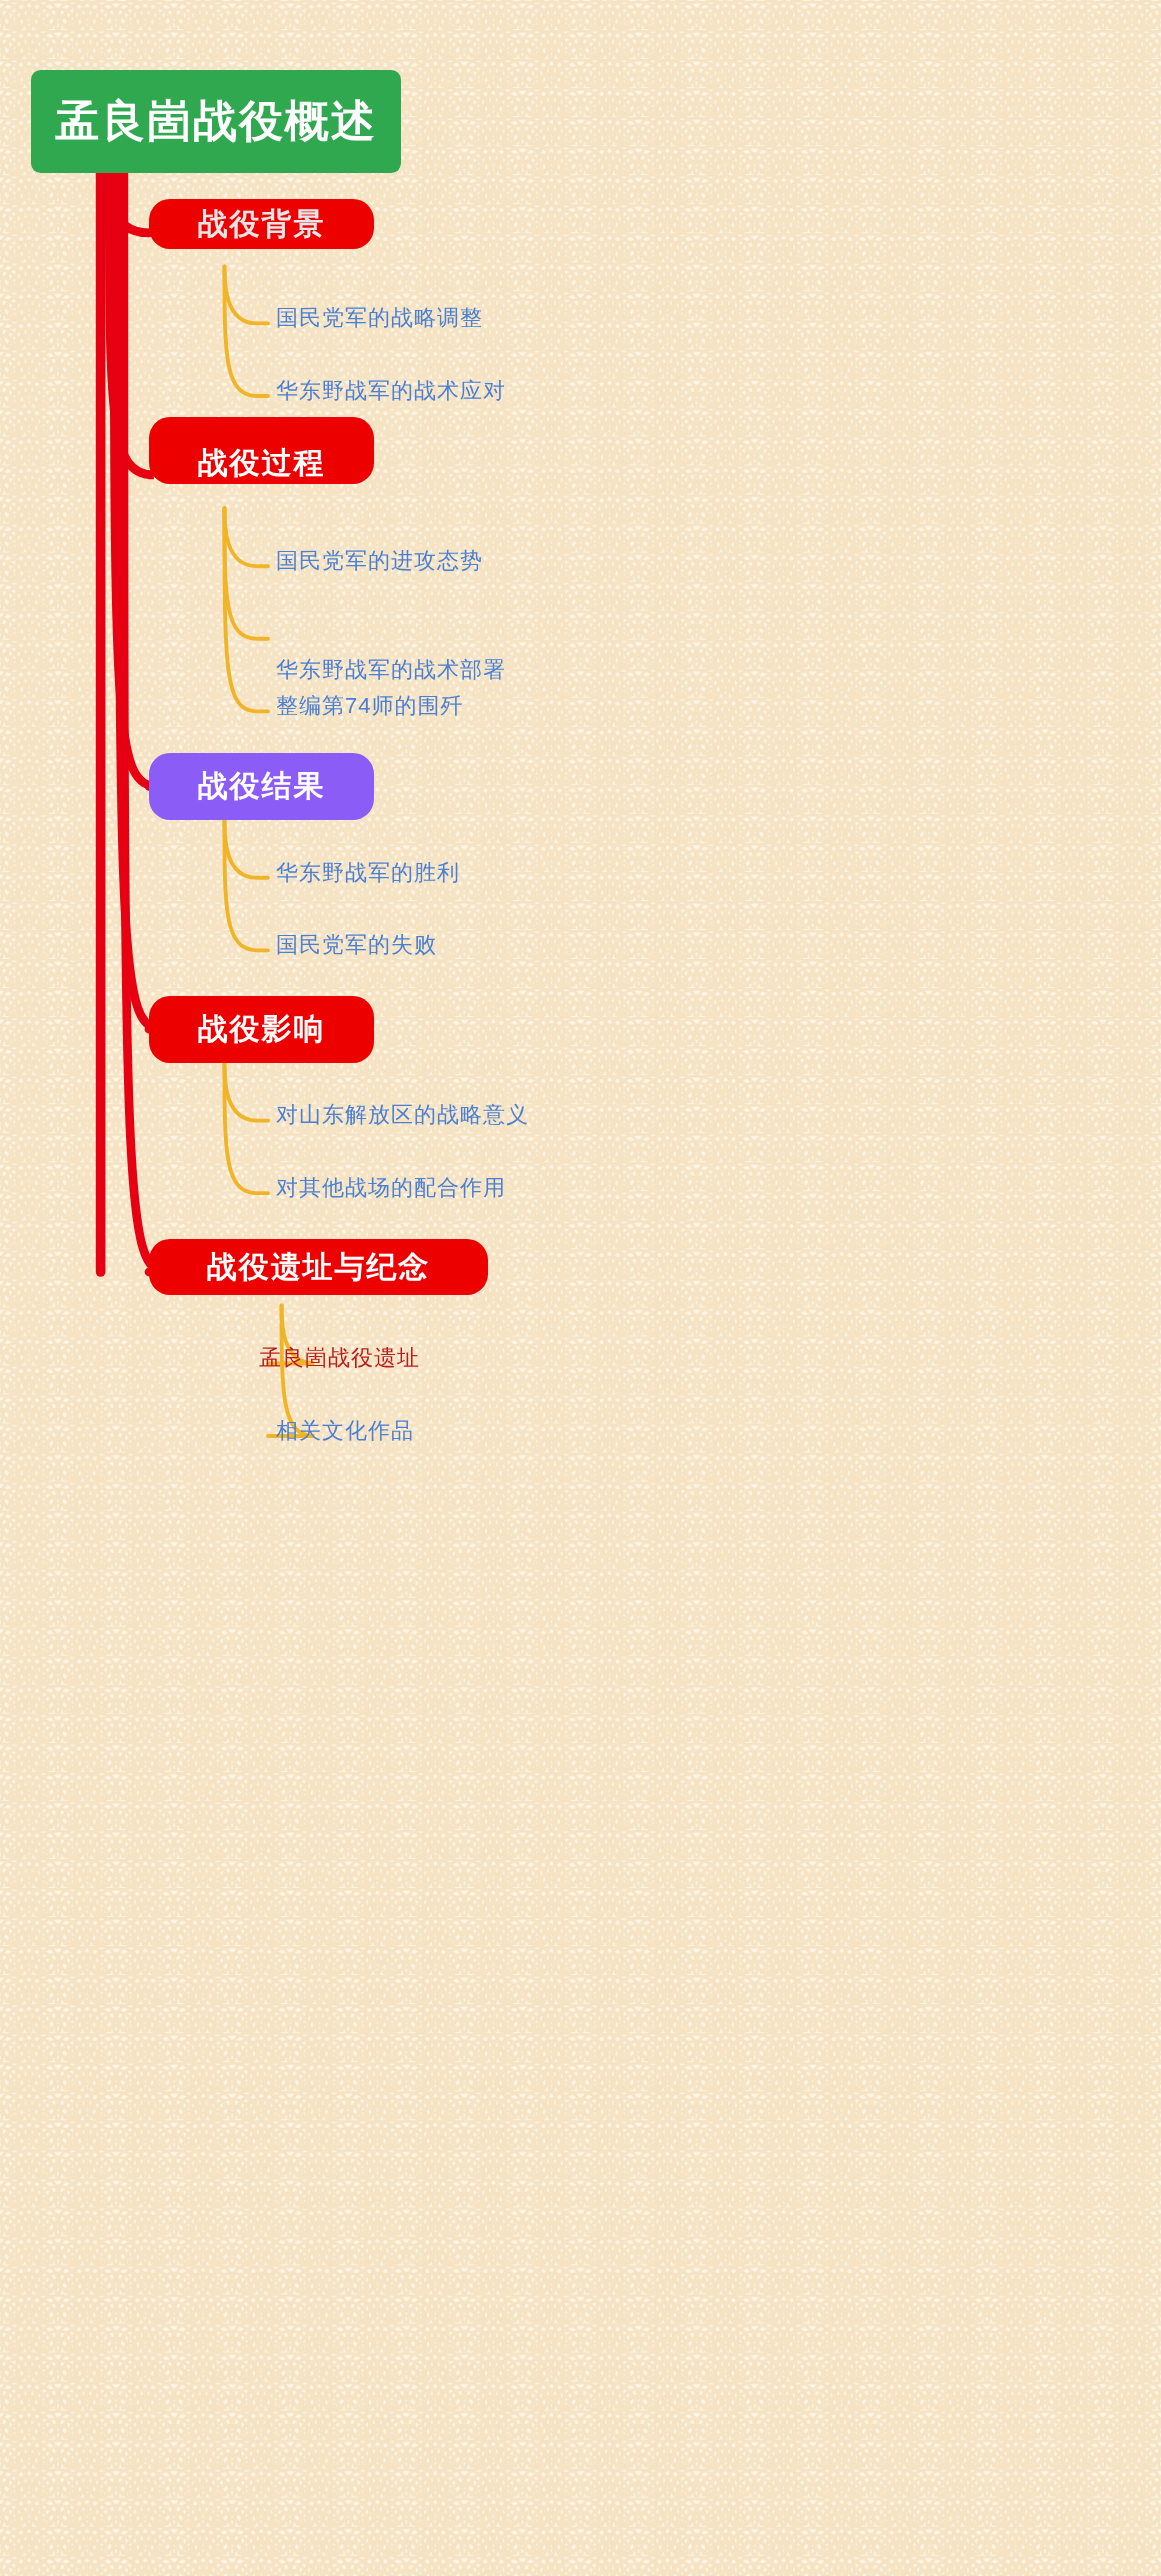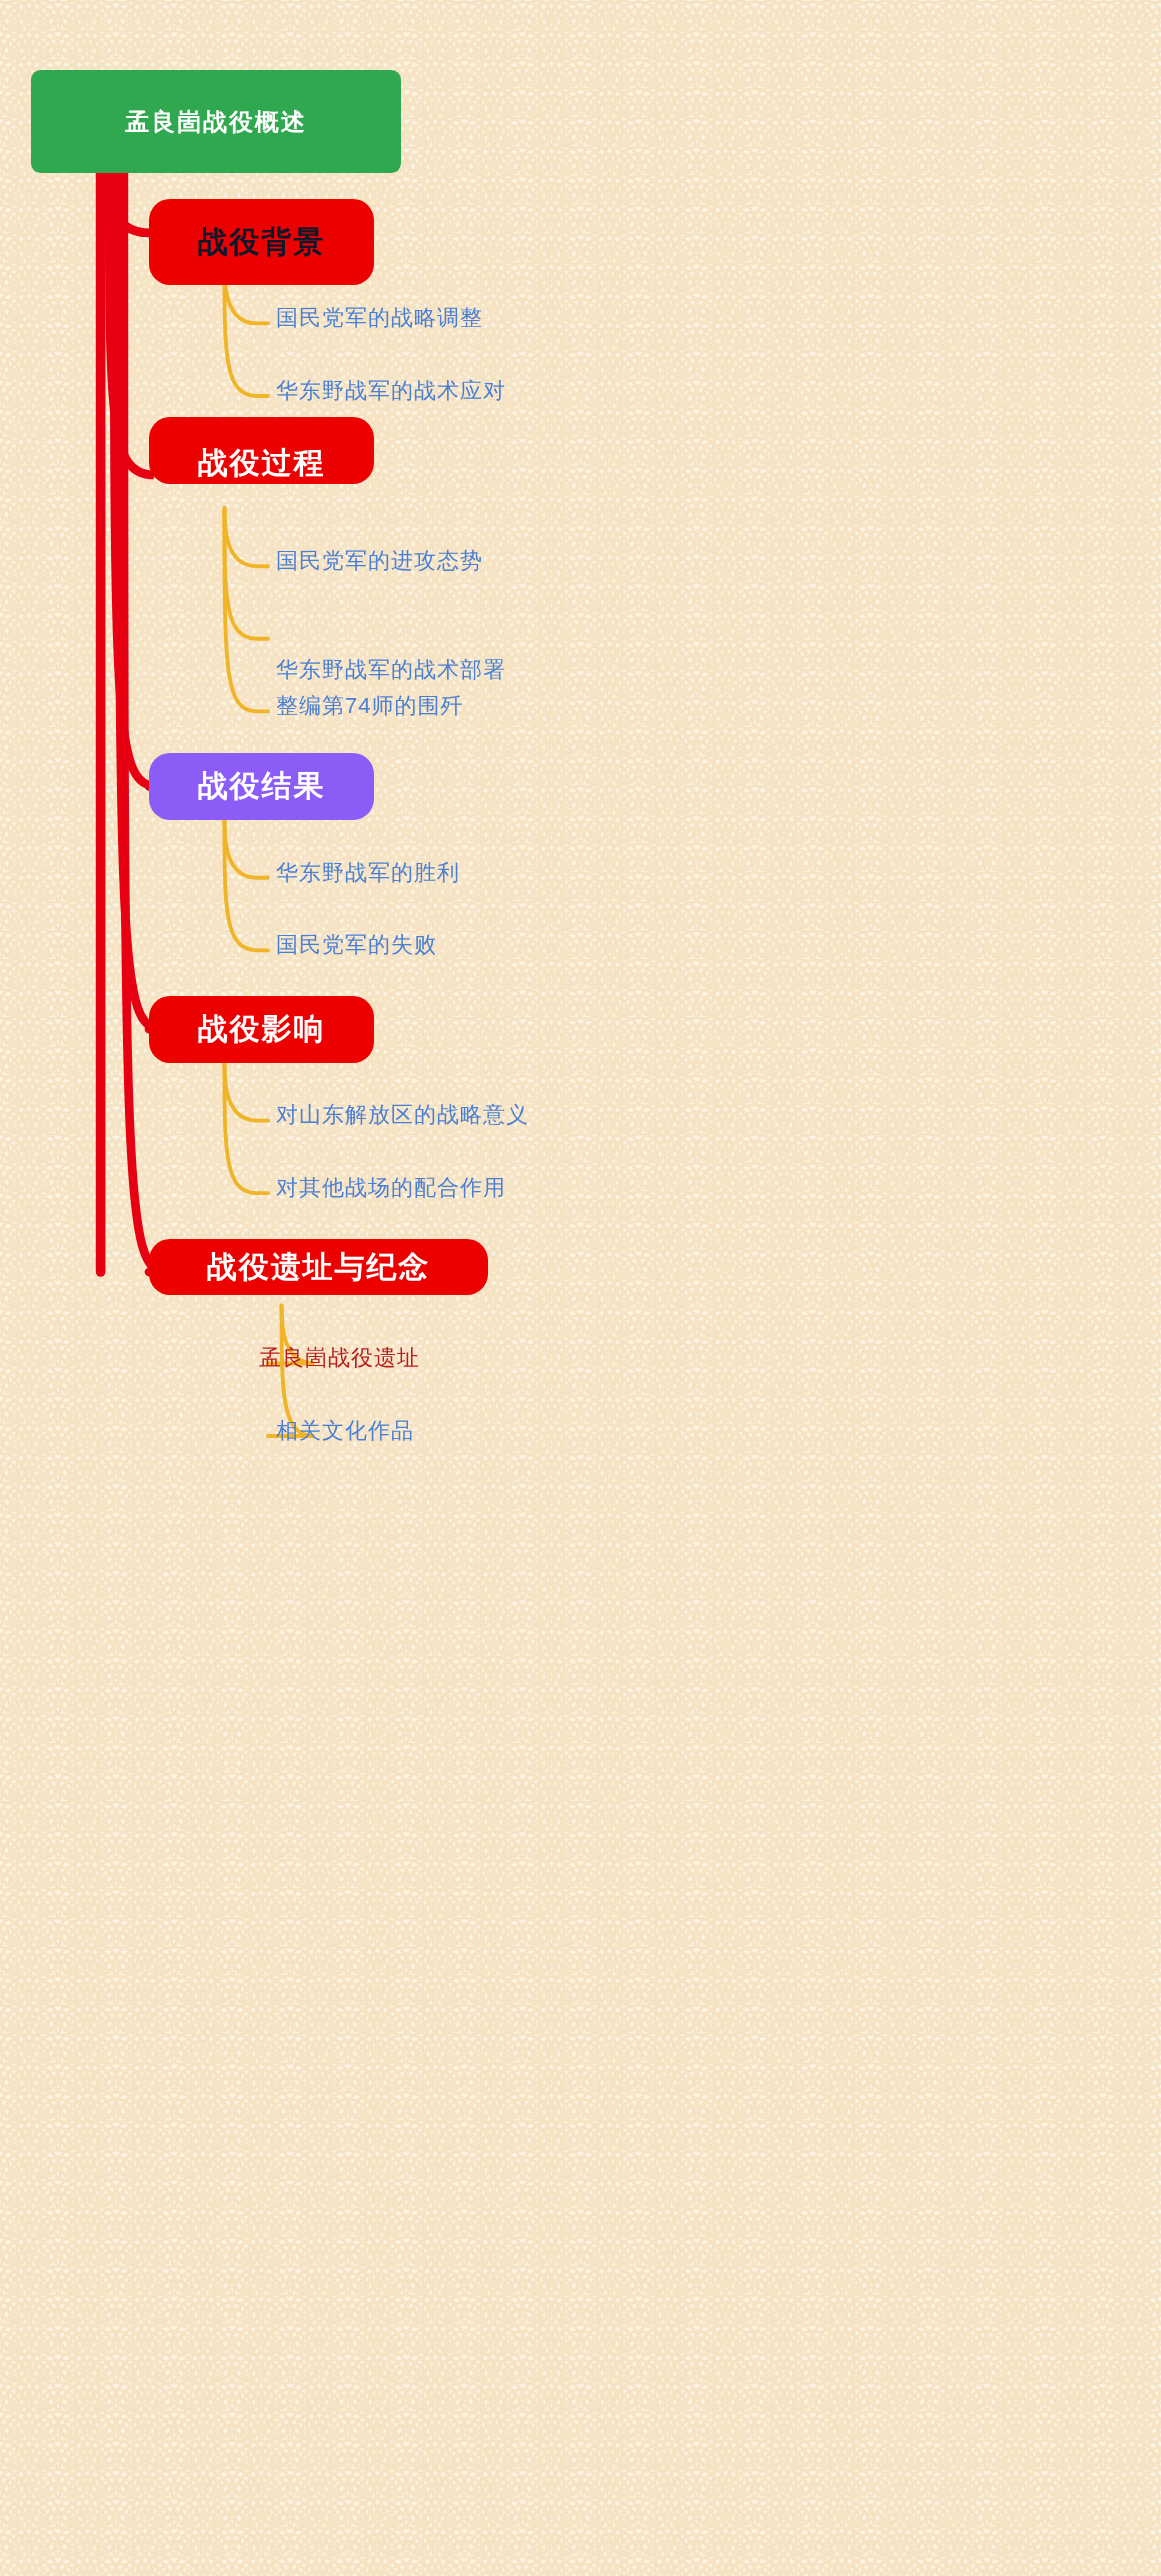--- a/index.html
+++ b/index.html
@@ -32,21 +32,21 @@
     position:absolute;
     z-index:3;
     box-sizing:border-box;
     display:flex;align-items:center;justify-content:center;
     white-space:nowrap;
   }
   .root-node{
     background:#2fa84f;
     color:#ffffff;
     border-radius:9.7px;
-    font-size:24px;
+    font-size:44px;
     font-weight:bold;
     letter-spacing:1.9px;
     padding:0 21px;
   }
   .branch-node{
     background:#ec0000;
     color:#ffffff;
     border-radius:21px;
     font-size:30px;
     font-weight:bold;
@@ -125,21 +125,21 @@
       <path d="M 291 1349 C 291 1367, 291 1409, 325 1409 L 277 1409" fill="none" stroke="#f0b429" stroke-width="4" stroke-linecap="round"></path>
       <path d="M 291 1349 C 291 1442, 291 1484, 325 1484 L 277 1484" fill="none" stroke="#f0b429" stroke-width="4" stroke-linecap="round"></path>
       <path d="M 104 178 L 104 1314.5" fill="none" stroke="#e60012" stroke-width="10" stroke-linecap="round"></path>
     </svg>
 
   <div class="node root-node" id="root-node" style="left: 31px; top: 70px; width: 370px; height: 103px; background: rgb(47, 168, 79); color: rgb(255, 255, 255);">
     <span>孟良崮战役概述</span>
   </div>
 
   <div id="node-host">
-      <div class="node branch-node" style="left: 149px; top: 199px; width: 225px; height: 86px; background: rgb(236, 0, 0); color: #0f172a;">
+      <div class="node branch-node" style="left: 149px; top: 199px; width: 225px; height: 50px; background: rgb(236, 0, 0); color: #e5e5e5;">
         <span>战役背景</span>
       </div>
       <div class="node leaf-node" style="left: 276px; top: 296px; width: 308px; height: 43px; color: rgb(74, 127, 212);">
         <span>国民党军的战略调整</span>
       </div>
       <div class="node leaf-node" style="left: 276px; top: 369px; width: 341px; height: 43px; color: rgb(74, 127, 212);">
         <span>华东野战军的战术应对</span>
       </div>
       <div class="node branch-node" style="left: 149px; top: 417px; width: 225px; height: 67px; background: rgb(236, 0, 0); color: rgb(255, 255, 255); align-items: flex-end;">
         <span>战役过程</span>

